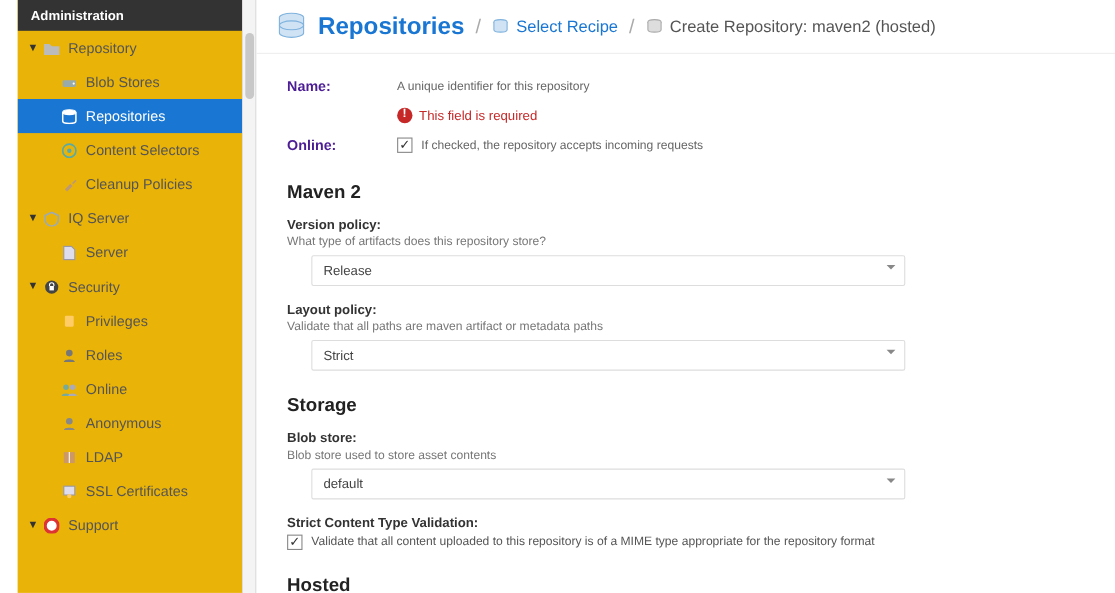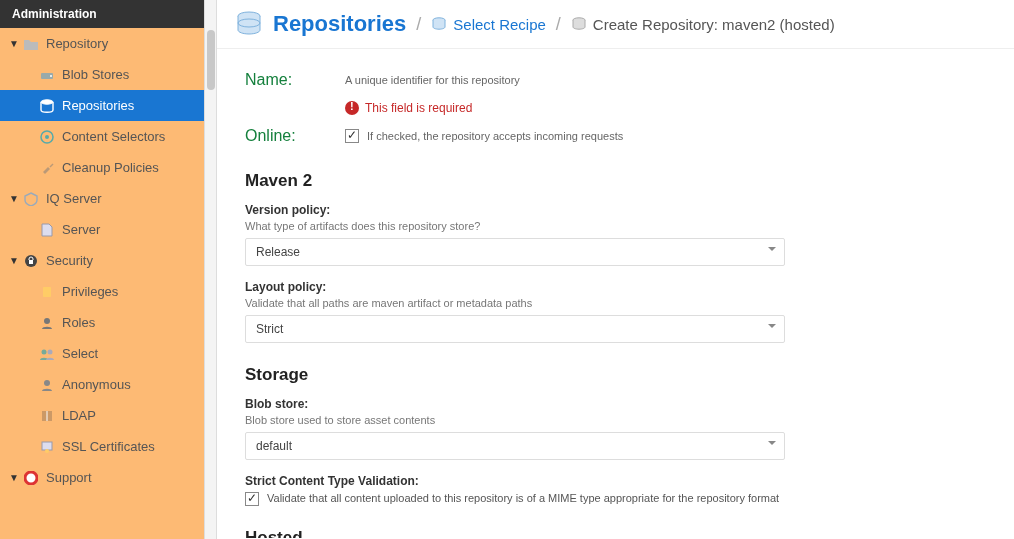--- a/index.html
+++ b/index.html
@@ -10,24 +10,25 @@
     background: #fff;
     width: 1014px;
     height: 539px;
     overflow: hidden;
     display: flex;
   }
   
   .sidebar {
     width: 205px;
     flex: 0 0 205px;
-    background: #fdba74;
+    background: #eab308;
     border-right: 1px solid #ddd;
     height: 100%;
     overflow-y: auto;
+    margin-left: 16px;
   }
   .sidebar-header {
     background: #333;
     color: #fff;
     font-weight: bold;
     font-size: 12px;
     padding: 7px 12px;
   }
   .tree { list-style: none; }
   .tree li { display:block; }
@@ -84,38 +85,39 @@
   .breadcrumb .crumb-title {
     font-size: 22px;
     font-weight:bold;
     color:#1976d2;
   }
   .breadcrumb .sep { color:#aaa; font-size:18px; }
   .breadcrumb .crumb-link { color:#1976d2; font-size:15px; display:flex; align-items:center; gap:6px;}
   .breadcrumb .crumb-plain { color:#555; font-size:15px; display:flex; align-items:center; gap:6px;}
   .form-area { padding: 18px 28px; height: calc(100% - 50px); overflow:hidden; }
   .row { display:flex; padding: 4px 0; }
-  .row .lbl { width:100px; font-weight:normal; color:#15803d; font-size:16px; }
+  .row .lbl { width:100px; font-weight:bold; color:#4c1d95; font-size:13px; }
   .row .val { flex:1; font-size:11px; color:#666; display:flex; align-items:center; }
   .err { color:#c62828; font-size:12px; display:flex; gap:6px; padding:8px 0 8px 100px; }
   .err-icn { width:14px; height:14px; background:#c62828; border-radius:50%; position:relative; }
   .err-icn::after { content:"!"; color:#fff; font-size:11px; font-weight:bold; position:absolute; left:5px; top:-1px; }
   .section { font-size:17px; font-weight:bold; color:#222; margin: 22px 0 12px 0; }
   .field { margin-bottom: 14px; }
   .field .flabel { font-weight:bold; font-size:12px; margin-bottom:3px; }
   .field .fhelp { font-size:11px; color:#777; margin-bottom:6px; }
   .combo {
     border:1px solid #ddd;
     background:#fff;
     padding:6px 28px 6px 10px;
     font-size:12px;
     color:#444;
     width: 540px;
     position:relative;
     border-radius:2px;
+    margin-left:22px;
   }
   .combo .caret {
     position:absolute; right:8px; top:8px;
     border:4px solid transparent;
     border-top-color:#888;
   }
   .checkbox-row { display:flex; align-items:flex-start; gap:8px; font-size:11px; color:#555; }
   .checkbox {
     width:14px; height:14px; border:1px solid #888; background:#fff; position:relative; display:inline-block;
   }
@@ -235,21 +237,21 @@
         </li>
         <li class="child">
           <span class="icn">
               <svg width="16" height="14">
                 <circle cx="5" cy="5" r="2.5" fill="#7a9"></circle>
                 <circle cx="11" cy="5" r="2.5" fill="#aab"></circle>
                 <path d="M1 13c0-3 8-3 8 0" fill="#7a9"></path>
                 <path d="M7 13c0-3 8-3 8 0" fill="#aab"></path>
               </svg>
             </span>
-          <span>Select</span>
+          <span>Online</span>
         </li>
         <li class="child">
           <span class="icn">
               <svg width="14" height="14">
                 <circle cx="7" cy="5" r="3" fill="#888"></circle>
                 <path d="M2 13c0-3 10-3 10 0" fill="#888"></path>
               </svg>
             </span>
           <span>Anonymous</span>
         </li>

